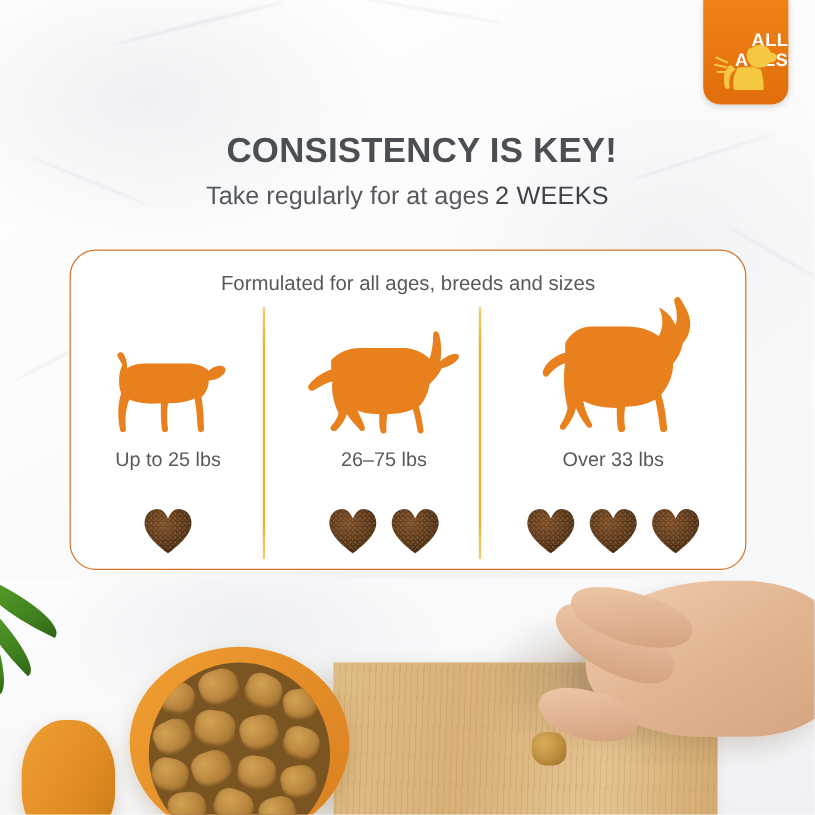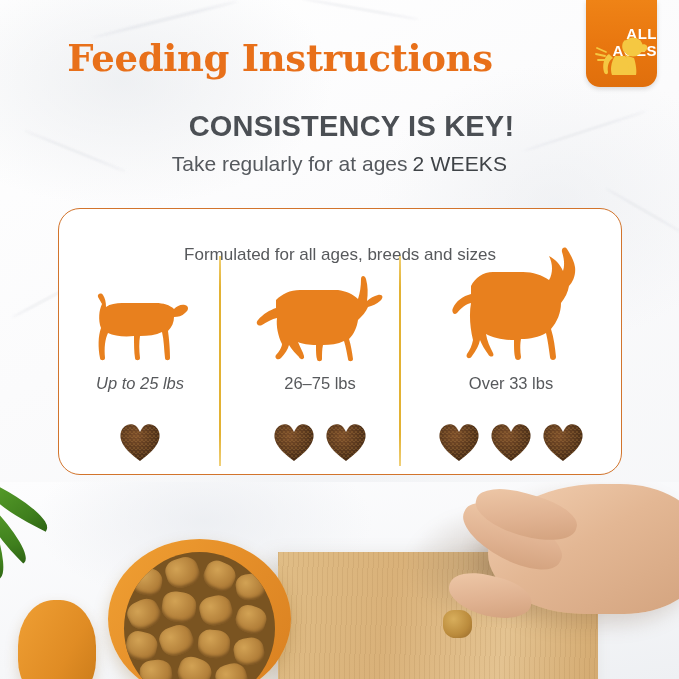--- a/index.html
+++ b/index.html
@@ -70,32 +70,32 @@
   }
 
   
   #card {
     position:absolute; left:58px; top:208px; width:564px; height:267px;
     background:#fff;
     border:1.5px solid #d2742c;
     border-radius:22px;
   }
   #card-heading {
-    position:absolute; top:36px; left:0; width:100%;
+    position:absolute; top:18px; left:0; width:100%;
     text-align:center; font-size:17px; color:#57595c;
   }
   .divider {
     position:absolute; top:47px; width:1.6px; height:210px;
     background:linear-gradient(180deg,#f0cf73 0%,#e3b233 15%,#e3b233 85%,#f0d07a 100%);
   }
   #divider-1 { left:160px; }
   #divider-2 { left:340px; }
 
   .column { position:absolute; top:40px; height:222px; }
-  #column-small  { left:2px;   width:158px;font-style:italic; }
+  #column-small  { left:2px;   width:158px; }
   #column-medium { left:162px; width:198px; }
   #column-large  { left:342px; width:220px; }
 
   .dog-art { position:absolute; bottom:107px; left:50%; transform:translateX(-50%); }
   .size-label {
     position:absolute; bottom:78px; left:0; width:100%;
     text-align:center; font-size:16.5px; color:#57595c;
   }
   .kibble-row {
     position:absolute; bottom:8px; left:0; width:100%;
@@ -205,21 +205,20 @@
 
         <path d="M45 15 C51 13 53 16 52 19 C51 22 47 23 44 21 Z"></path>
 
         <path d="M30 10 C27 12 26 18 29 22 C32 23 34 19 34 14 Z"></path>
 
         <path d="M31 23 C33 26 37 27 40 25 L38 21 Z"></path>
       </g>
     </svg>
   </div>
 
-  <h1 id="title">Feeding Instructions</h1>
   <h2 id="subtitle">CONSISTENCY IS KEY!</h2>
 
   <div id="tagline-wrap">
     <span id="tagline-normal">Take regularly for at ages</span><span id="tagline-strong"><span>2 WEEKS</span><span id="tagline-underline"></span></span>
   </div>
 
   <div id="card">
 
     <div id="card-heading">Formulated for all ages, breeds and sizes</div>
 

